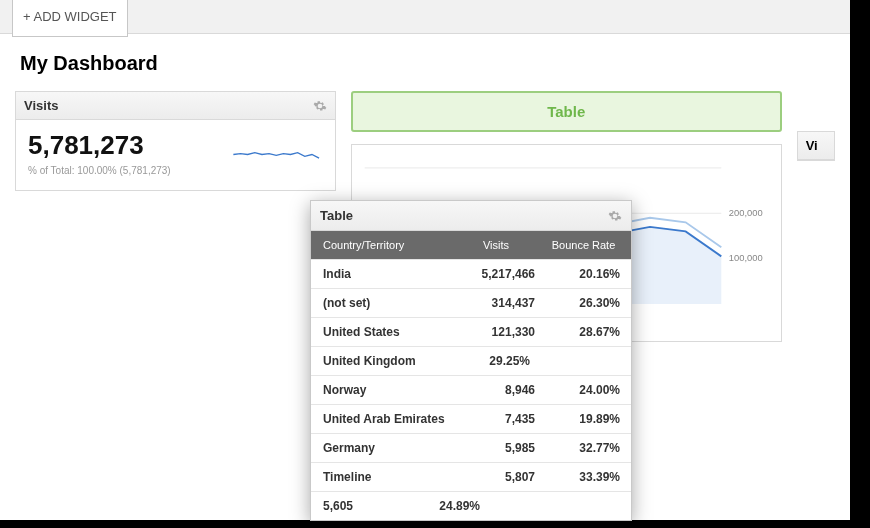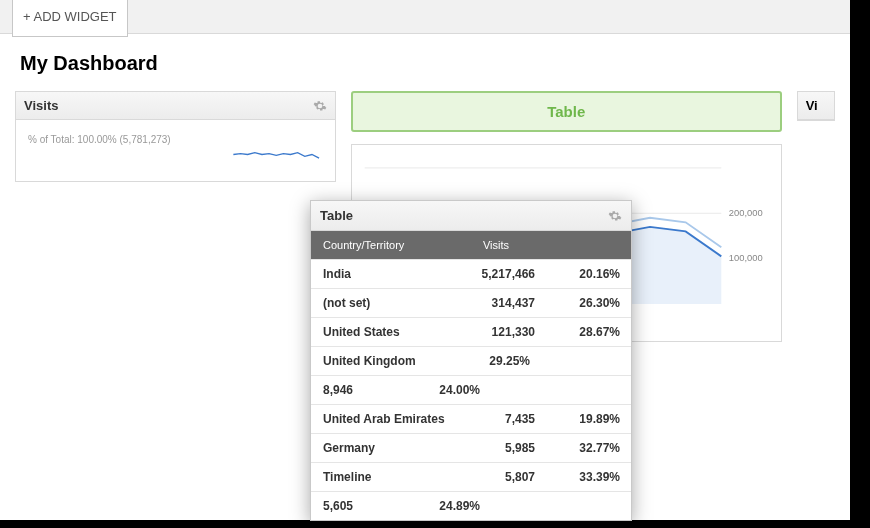--- a/index.html
+++ b/index.html
@@ -5,21 +5,21 @@
   * { box-sizing: border-box; margin: 0; padding: 0; }
   body { font-family: Arial, Helvetica, sans-serif; background: #000; width: 870px; height: 528px; overflow: hidden; }
   .app { background: #fff; width: 850px; height: 520px; margin-left: 0; position: relative; box-shadow: 0 8px 25px rgba(0,0,0,0.5); }
   .toolbar { background: #f1f1f1; border-bottom: 1px solid #d9d9d9; height: 34px; display: flex; align-items: center; padding: 0 5px; }
   .add-widget-btn { background: #fff; border: 1px solid #c7c7c7; font-size: 13px; color: #555; padding: 12px 10px; cursor: pointer; margin-left: 7px; }
   .page-title { font-size: 20px; font-weight: bold; padding: 18px 20px 16px; }
   .widgets { display: flex; gap: 15px; padding: 0 15px; position: relative; }
   .col { display: flex; flex-direction: column; gap: 12px; }
   .col1 { width: 335px; }
   .col2 { width: 450px; }
-  .col3 { width: 40px; overflow: hidden; }
+  .col3 { width: 40px; overflow: hidden; margin-top: 40px; }
   .widget { border: 1px solid #d9d9d9; background: #fff; }
   .widget-header { background: linear-gradient(#f7f7f7,#ececec); border-bottom: 1px solid #d9d9d9; display: flex; align-items: center; justify-content: space-between; padding: 6px 8px; }
   .widget-title { font-size: 13px; font-weight: bold; color: #333; }
   .gear { color: #aaa; }
   .gear svg { width: 14px; height: 14px; display: block; }
   .metric-body { padding: 10px 12px 14px; display: flex; justify-content: space-between; align-items: flex-start; }
   .metric-value { font-size: 26px; font-weight: bold; color: #111; }
   .metric-subtext { font-size: 10px; color: #999; margin-top: 4px; }
   .sparkline { width: 90px; height: 25px; margin-top: 12px; }
   .table-chip { border: 2px solid #9cce7f; background: #e9f6df; border-radius: 3px; text-align: center; padding: 10px; font-size: 15px; font-weight: bold; color: #6fb74b; }
@@ -58,20 +58,21 @@
         <div class="widget-header">
           <span class="widget-title">Visits</span>
           <span class="gear">
             <svg viewBox="0 0 24 24" fill="currentColor">
                 <path d="M12 8a4 4 0 100 8 4 4 0 000-8zm9 4a7 7 0 01-.1 1.2l2 1.6-2 3.4-2.4-1a7 7 0 01-2 .1l-.4 2.6h-4l-.4-2.6a7 7 0 01-2-.1l-2.4 1-2-3.4 2-1.6A7 7 0 013 12a7 7 0 01.1-1.2l-2-1.6 2-3.4 2.4 1a7 7 0 012-.1L7.9 4h4l.4 2.6a7 7 0 012 .1l2.4-1 2 3.4-2 1.6c.1.4.1.8.1 1.3z"></path>
               </svg>
           </span>
         </div>
         <div class="metric-body">
           <div>
+            <div class="metric-value">5,781,273</div>
             <div class="metric-subtext">% of Total: 100.00% (5,781,273)</div>
           </div>
           <svg class="sparkline" viewBox="0 0 100 28">
             <polyline fill="none" stroke="#3b79cc" stroke-width="1.5" points="0,14 8,13 16,14 24,12 32,14 40,13 48,15 56,13 64,14 72,12 80,16 88,14 96,18"></polyline>
           </svg>
         </div>
       </div>
     </div>
 
     <div class="col col2">
@@ -105,20 +106,21 @@
       <span class="ft-title">Table</span>
       <span class="gear">
         <svg viewBox="0 0 24 24" fill="currentColor">
             <path d="M12 8a4 4 0 100 8 4 4 0 000-8zm9 4a7 7 0 01-.1 1.2l2 1.6-2 3.4-2.4-1a7 7 0 01-2 .1l-.4 2.6h-4l-.4-2.6a7 7 0 01-2-.1l-2.4 1-2-3.4 2-1.6A7 7 0 013 12a7 7 0 01.1-1.2l-2-1.6 2-3.4 2.4 1a7 7 0 012-.1L7.9 4h4l.4 2.6a7 7 0 012 .1l2.4-1 2 3.4-2 1.6c.1.4.1.8.1 1.3z"></path>
           </svg>
       </span>
     </div>
     <div class="ft-thead">
       <div class="ft-th">Country/Territory</div>
       <div class="ft-th v">Visits</div>
+      <div class="ft-th b">Bounce Rate</div>
     </div>
     <div class="ft-rows" id="ft-rows">
         <div class="ft-row">
           <div class="ft-cell">India</div>
           <div class="ft-cell v">5,217,466</div>
           <div class="ft-cell b">20.16%</div>
         </div>
         <div class="ft-row">
           <div class="ft-cell">(not set)</div>
           <div class="ft-cell v">314,437</div>
@@ -127,20 +129,21 @@
         <div class="ft-row">
           <div class="ft-cell">United States</div>
           <div class="ft-cell v">121,330</div>
           <div class="ft-cell b">28.67%</div>
         </div>
         <div class="ft-row">
           <div class="ft-cell">United Kingdom</div>
           <div class="ft-cell b">29.25%</div>
         </div>
         <div class="ft-row">
+          <div class="ft-cell">Norway</div>
           <div class="ft-cell v">8,946</div>
           <div class="ft-cell b">24.00%</div>
         </div>
         <div class="ft-row">
           <div class="ft-cell">United Arab Emirates</div>
           <div class="ft-cell v">7,435</div>
           <div class="ft-cell b">19.89%</div>
         </div>
         <div class="ft-row">
           <div class="ft-cell">Germany</div>

